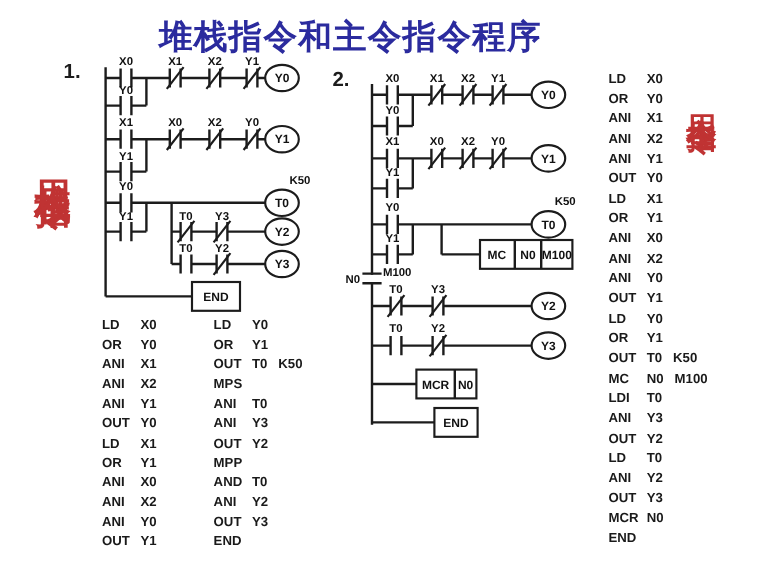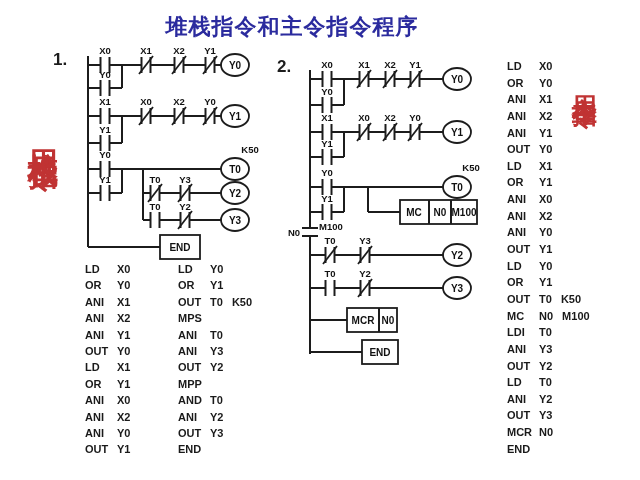--- a/index.html
+++ b/index.html
@@ -1,35 +1,35 @@
 <!DOCTYPE html>
 <html><head>
 <meta charset="utf-8">
 <style>
   html,body{margin:0;padding:0;background:#e8e8e8;}
   #screen{position:relative;width:640px;height:480px;background:#ffffff;overflow:hidden;
           font-family:"Liberation Sans","DejaVu Sans",sans-serif;}
   .title{position:absolute;top:12px;left:0;width:584px;text-align:center;
-         font-size:22px;font-weight:bold;color:#2b2b9e;letter-spacing:1px;}
+         font-size:28px;font-weight:bold;color:#2b2b9e;letter-spacing:1px;}
   .vtext{position:absolute;writing-mode:vertical-rl;text-orientation:upright;
          font-family:"DejaVu Serif","Liberation Serif",serif;font-weight:bold;color:#c03333;}
   .vtext.left{left:22px;top:126px;font-size:30px;letter-spacing:3px;}
   .vtext.right{left:568px;top:76px;font-size:25px;letter-spacing:2px;}
   .dnum{position:absolute;font-size:17px;font-weight:bold;color:#1c1c1c;}
   .ladder{position:absolute;}
   svg line.w{stroke:#1c1c1c;stroke-width:2;}
   svg text{fill:#111;}
   svg text.lbl{font:bold 9.5px "Liberation Sans",sans-serif;text-anchor:middle;}
   svg text.coilt{font:bold 10px "Liberation Sans",sans-serif;text-anchor:middle;}
   svg text.boxt{font:bold 10px "Liberation Sans",sans-serif;text-anchor:middle;}
   svg text.klbl{font:bold 9.5px "Liberation Sans",sans-serif;text-anchor:middle;}
   svg rect.box{fill:#fff;stroke:#1c1c1c;stroke-width:1.8;}
   .ilist{position:absolute;}
   .irow{display:flex;height:16.4px;line-height:16.4px;
-        font:bold 11px "Liberation Sans",sans-serif;color:#1a1a1a;}
+        font:bold 11px "Liberation Sans",sans-serif;color:#1a1a1a;align-items:center;}
   .ilist.tall .irow{height:16.65px;line-height:16.65px;}
   .irow .op{width:32px;flex:0 0 32px;}
   .irow .arg{word-spacing:6px;}
 </style>
 </head>
 <body>
 
 <div id="screen">
 
   <svg width="0" height="0" style="position:absolute">

